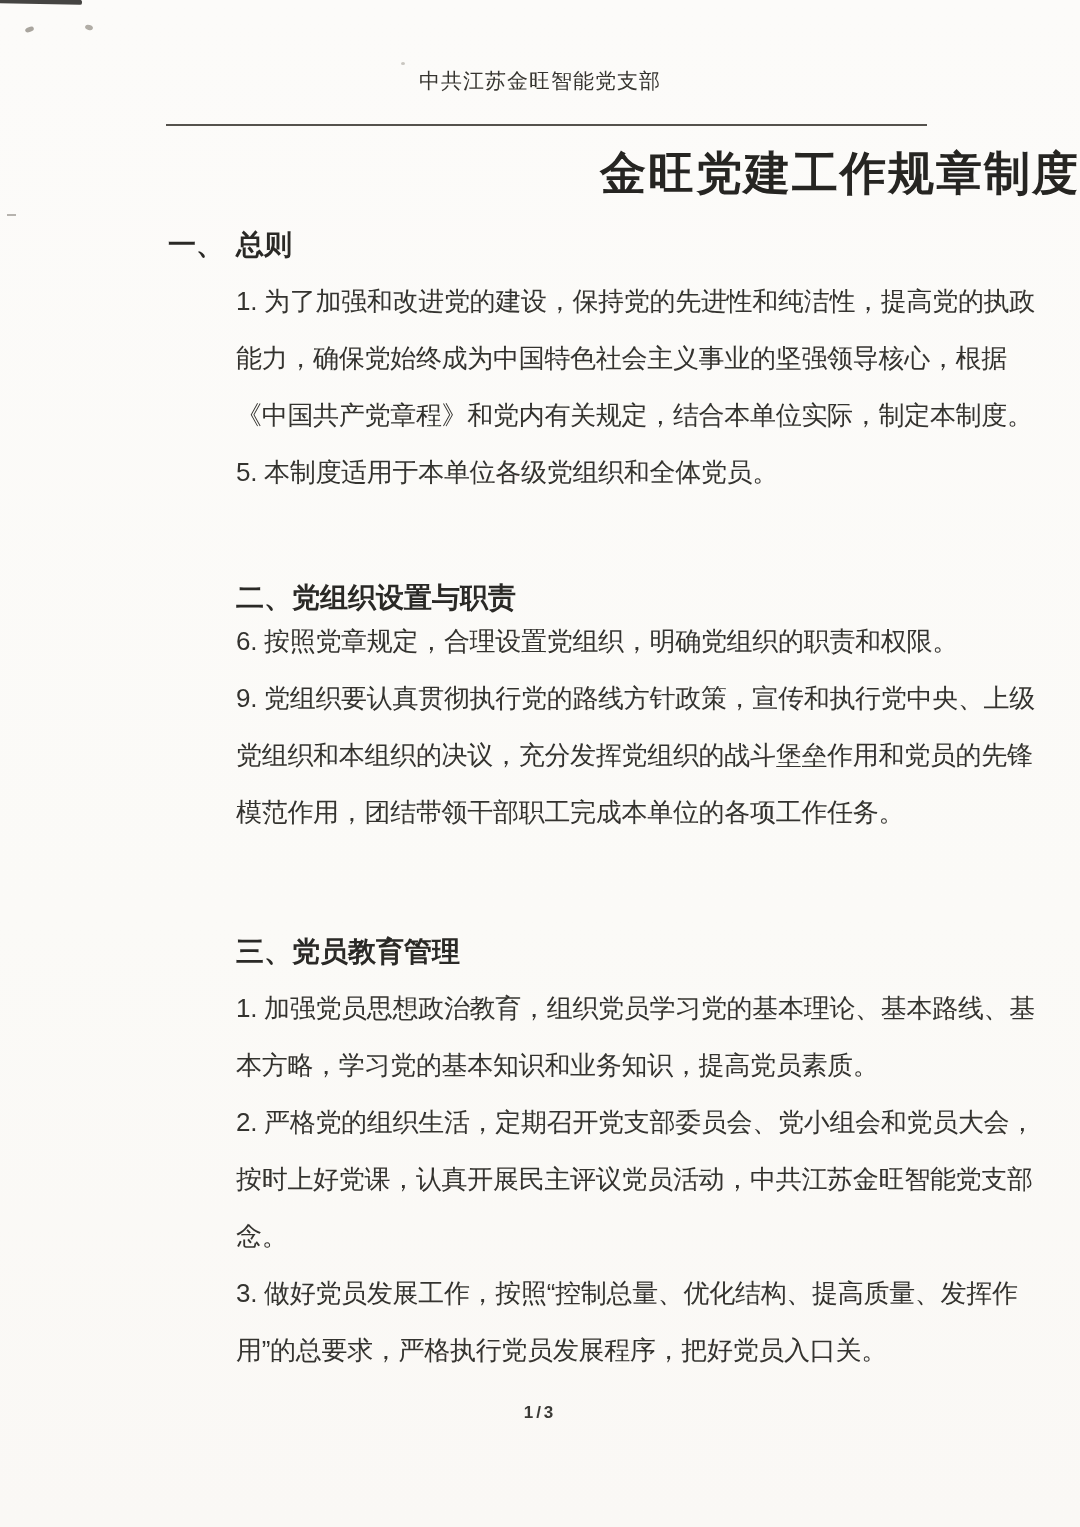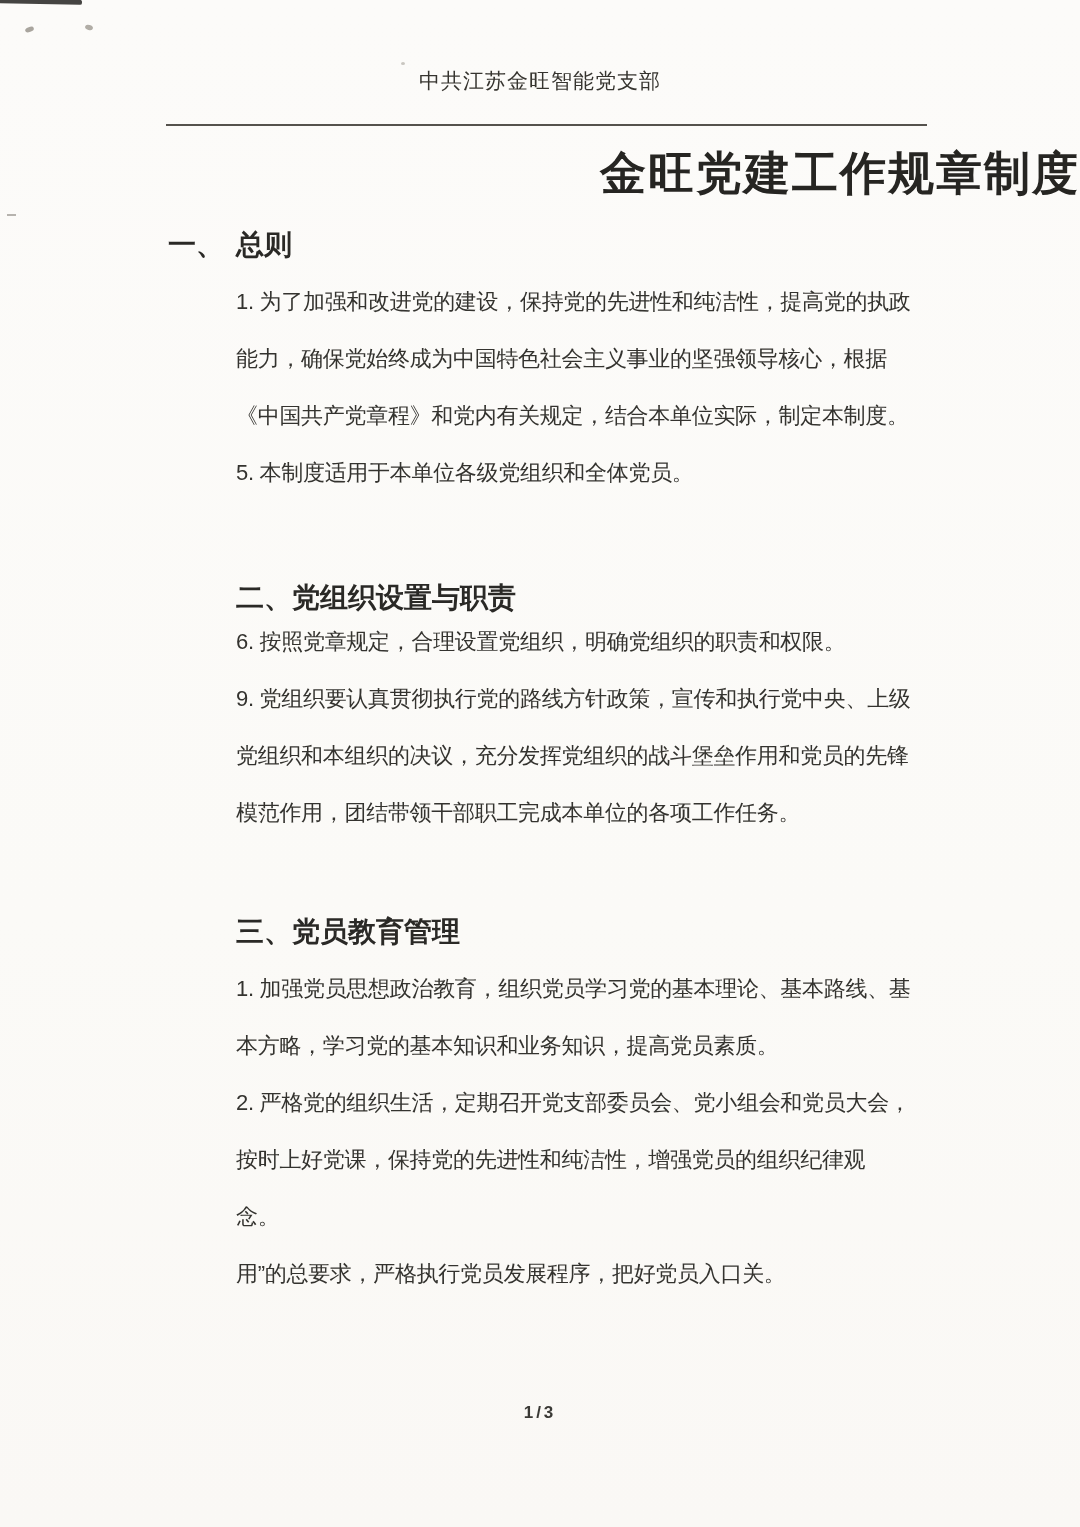--- a/index.html
+++ b/index.html
@@ -71,27 +71,27 @@
     white-space: nowrap;
   }
   .sec-num-hang {
     position: absolute;
     left: -68px;
     top: 0;
   }
   .lines-sec1 { margin-top: 13px; }
   .sec-header-2 { margin-top: 82px; }
   .lines-sec2 { margin-top: 0; }
-  .sec-header-3 { margin-top: 76px; }
+  .sec-header-3 { margin-top: 96px; }
   .lines-sec3 { margin-top: 13px; }
 
   .line {
     height: 57px;
     line-height: 57px;
-    font-size: 22px;
+    font-size: 26px;
     letter-spacing: -0.3px;
     white-space: nowrap;
     color: #34332f;
   }
 
   
   .doc-footer {
     position: absolute;
     top: 1399px;
     left: 0;
@@ -174,22 +174,23 @@
     </div>
 
     <div class="section">
       <div class="sec-header sec-header-3">
         <span>三、</span><span>党员教育管理</span>
       </div>
       <div class="lines-sec3">
         <div class="line">1. 加强党员思想政治教育，组织党员学习党的基本理论、基本路线、基</div>
         <div class="line">本方略，学习党的基本知识和业务知识，提高党员素质。</div>
         <div class="line">2. 严格党的组织生活，定期召开党支部委员会、党小组会和党员大会，</div>
-        <div class="line">按时上好党课，保持党的先进性和纯洁性，增强党员的组织纪律观</div>
+        <div class="line">按时上好党课，认真开展民主评议党员活动，中共江苏金旺智能党支部</div>
         <div class="line">念。</div>
+        <div class="line">3. 做好党员发展工作，按照“控制总量、优化结构、提高质量、发挥作</div>
         <div class="line">用”的总要求，严格执行党员发展程序，把好党员入口关。</div>
       </div>
     </div>
 
   </div>
 
   <div class="doc-footer">1/3</div>
 
 </div>
 

